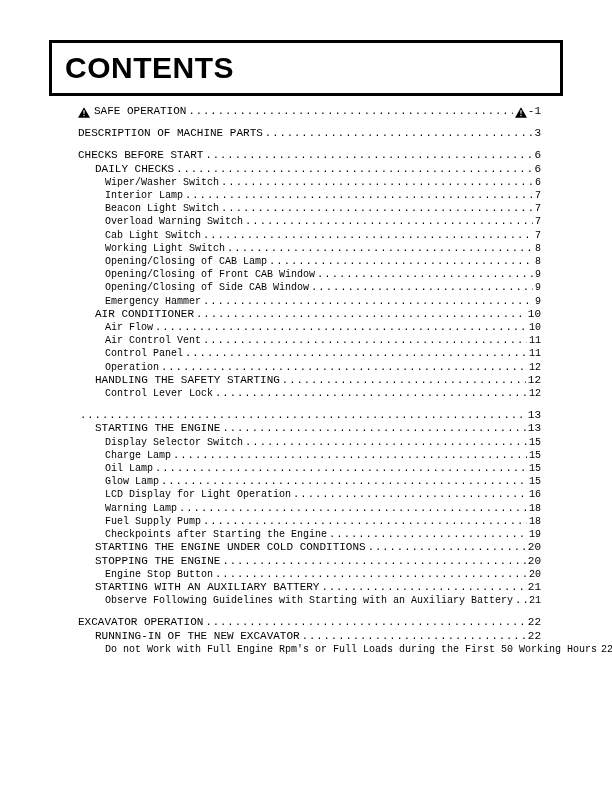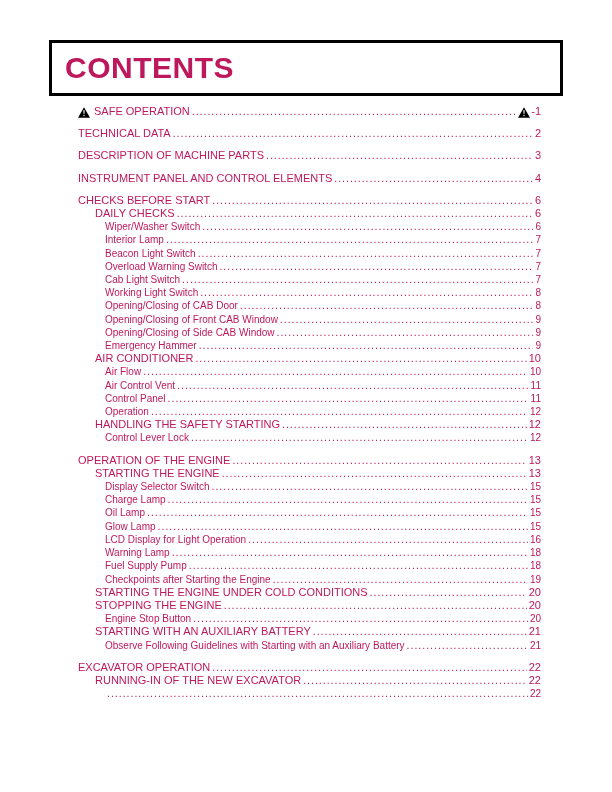--- a/index.html
+++ b/index.html
@@ -2,21 +2,21 @@
 <html><head>
 <meta charset="utf-8">
 <style>
   html, body { margin: 0; padding: 0; background: #ffffff; }
   .page {
     position: relative;
     width: 612px;
     height: 792px;
     background: #ffffff;
     font-family: "Liberation Sans", sans-serif;
-    color: #be185d;
+    color: #000000;
     overflow: hidden;
   }
   .header-box {
     margin: 40px 49px 0 49px;
     border: 3px solid #000;
     height: 50px;
     display: flex;
     align-items: center;
     padding-left: 13px;
     box-sizing: content-box;
@@ -29,20 +29,21 @@
   }
   .toc {
     margin: 9px 71px 0 78px;
   }
   .toc-row {
     display: flex;
     align-items: center;
     line-height: 13.2px;
     font-size: 11px;
     white-space: nowrap;
+    font-family: Liberation Mono, monospace;
   }
   .toc-row.level-1 { margin-top: 9px; padding-left: 0; }
   .toc-row.level-2 { padding-left: 17px; }
   .toc-row.level-3 { padding-left: 27px; font-size: 10px; }
   .label { flex: 0 0 auto; display: inline-flex; align-items: baseline; }
   .leader {
     flex: 1 1 auto;
     overflow: hidden;
     margin: 0 2px 0 2px;
     white-space: nowrap;
@@ -93,370 +94,352 @@
           <svg viewBox="0 0 24 21" class="warn-icon">
             <path d="M12 0 L24 21 H0 Z" fill="#000"></path>
             <path d="M10.7 6.2 h2.6 l-0.5 7.2 h-1.6 Z" fill="#fff"></path>
             <rect x="10.9" y="15.2" width="2.2" height="2.6" fill="#fff"></rect>
           </svg>
           <span>-1</span>
         </span>
   </div>
       <div class="toc-row level-1">
     <span class="label">
-          <span>TECHNICAL DATA</span>
-        </span>
-    <span class="leader"></span>
-    <span class="pagenum">
-          <span>2</span>
+          <span>DESCRIPTION OF MACHINE PARTS</span>
+        </span>
+    <span class="leader"></span>
+    <span class="pagenum">
+          <span>3</span>
         </span>
   </div>
       <div class="toc-row level-1">
     <span class="label">
-          <span>DESCRIPTION OF MACHINE PARTS</span>
-        </span>
-    <span class="leader"></span>
-    <span class="pagenum">
-          <span>3</span>
+          <span>CHECKS BEFORE START</span>
+        </span>
+    <span class="leader"></span>
+    <span class="pagenum">
+          <span>6</span>
+        </span>
+  </div>
+      <div class="toc-row level-2">
+    <span class="label">
+          <span>DAILY CHECKS</span>
+        </span>
+    <span class="leader"></span>
+    <span class="pagenum">
+          <span>6</span>
+        </span>
+  </div>
+      <div class="toc-row level-3">
+    <span class="label">
+          <span>Wiper/Washer Switch</span>
+        </span>
+    <span class="leader"></span>
+    <span class="pagenum">
+          <span>6</span>
+        </span>
+  </div>
+      <div class="toc-row level-3">
+    <span class="label">
+          <span>Interior Lamp</span>
+        </span>
+    <span class="leader"></span>
+    <span class="pagenum">
+          <span>7</span>
+        </span>
+  </div>
+      <div class="toc-row level-3">
+    <span class="label">
+          <span>Beacon Light Switch</span>
+        </span>
+    <span class="leader"></span>
+    <span class="pagenum">
+          <span>7</span>
+        </span>
+  </div>
+      <div class="toc-row level-3">
+    <span class="label">
+          <span>Overload Warning Switch</span>
+        </span>
+    <span class="leader"></span>
+    <span class="pagenum">
+          <span>7</span>
+        </span>
+  </div>
+      <div class="toc-row level-3">
+    <span class="label">
+          <span>Cab Light Switch</span>
+        </span>
+    <span class="leader"></span>
+    <span class="pagenum">
+          <span>7</span>
+        </span>
+  </div>
+      <div class="toc-row level-3">
+    <span class="label">
+          <span>Working Light Switch</span>
+        </span>
+    <span class="leader"></span>
+    <span class="pagenum">
+          <span>8</span>
+        </span>
+  </div>
+      <div class="toc-row level-3">
+    <span class="label">
+          <span>Opening/Closing of CAB Lamp</span>
+        </span>
+    <span class="leader"></span>
+    <span class="pagenum">
+          <span>8</span>
+        </span>
+  </div>
+      <div class="toc-row level-3">
+    <span class="label">
+          <span>Opening/Closing of Front CAB Window</span>
+        </span>
+    <span class="leader"></span>
+    <span class="pagenum">
+          <span>9</span>
+        </span>
+  </div>
+      <div class="toc-row level-3">
+    <span class="label">
+          <span>Opening/Closing of Side CAB Window</span>
+        </span>
+    <span class="leader"></span>
+    <span class="pagenum">
+          <span>9</span>
+        </span>
+  </div>
+      <div class="toc-row level-3">
+    <span class="label">
+          <span>Emergency Hammer</span>
+        </span>
+    <span class="leader"></span>
+    <span class="pagenum">
+          <span>9</span>
+        </span>
+  </div>
+      <div class="toc-row level-2">
+    <span class="label">
+          <span>AIR CONDITIONER</span>
+        </span>
+    <span class="leader"></span>
+    <span class="pagenum">
+          <span>10</span>
+        </span>
+  </div>
+      <div class="toc-row level-3">
+    <span class="label">
+          <span>Air Flow</span>
+        </span>
+    <span class="leader"></span>
+    <span class="pagenum">
+          <span>10</span>
+        </span>
+  </div>
+      <div class="toc-row level-3">
+    <span class="label">
+          <span>Air Control Vent</span>
+        </span>
+    <span class="leader"></span>
+    <span class="pagenum">
+          <span>11</span>
+        </span>
+  </div>
+      <div class="toc-row level-3">
+    <span class="label">
+          <span>Control Panel</span>
+        </span>
+    <span class="leader"></span>
+    <span class="pagenum">
+          <span>11</span>
+        </span>
+  </div>
+      <div class="toc-row level-3">
+    <span class="label">
+          <span>Operation</span>
+        </span>
+    <span class="leader"></span>
+    <span class="pagenum">
+          <span>12</span>
+        </span>
+  </div>
+      <div class="toc-row level-2">
+    <span class="label">
+          <span>HANDLING THE SAFETY STARTING</span>
+        </span>
+    <span class="leader"></span>
+    <span class="pagenum">
+          <span>12</span>
+        </span>
+  </div>
+      <div class="toc-row level-3">
+    <span class="label">
+          <span>Control Lever Lock</span>
+        </span>
+    <span class="leader"></span>
+    <span class="pagenum">
+          <span>12</span>
         </span>
   </div>
       <div class="toc-row level-1">
-    <span class="label">
-          <span>INSTRUMENT PANEL AND CONTROL ELEMENTS</span>
-        </span>
-    <span class="leader"></span>
-    <span class="pagenum">
-          <span>4</span>
+    <span class="leader"></span>
+    <span class="pagenum">
+          <span>13</span>
+        </span>
+  </div>
+      <div class="toc-row level-2">
+    <span class="label">
+          <span>STARTING THE ENGINE</span>
+        </span>
+    <span class="leader"></span>
+    <span class="pagenum">
+          <span>13</span>
+        </span>
+  </div>
+      <div class="toc-row level-3">
+    <span class="label">
+          <span>Display Selector Switch</span>
+        </span>
+    <span class="leader"></span>
+    <span class="pagenum">
+          <span>15</span>
+        </span>
+  </div>
+      <div class="toc-row level-3">
+    <span class="label">
+          <span>Charge Lamp</span>
+        </span>
+    <span class="leader"></span>
+    <span class="pagenum">
+          <span>15</span>
+        </span>
+  </div>
+      <div class="toc-row level-3">
+    <span class="label">
+          <span>Oil Lamp</span>
+        </span>
+    <span class="leader"></span>
+    <span class="pagenum">
+          <span>15</span>
+        </span>
+  </div>
+      <div class="toc-row level-3">
+    <span class="label">
+          <span>Glow Lamp</span>
+        </span>
+    <span class="leader"></span>
+    <span class="pagenum">
+          <span>15</span>
+        </span>
+  </div>
+      <div class="toc-row level-3">
+    <span class="label">
+          <span>LCD Display for Light Operation</span>
+        </span>
+    <span class="leader"></span>
+    <span class="pagenum">
+          <span>16</span>
+        </span>
+  </div>
+      <div class="toc-row level-3">
+    <span class="label">
+          <span>Warning Lamp</span>
+        </span>
+    <span class="leader"></span>
+    <span class="pagenum">
+          <span>18</span>
+        </span>
+  </div>
+      <div class="toc-row level-3">
+    <span class="label">
+          <span>Fuel Supply Pump</span>
+        </span>
+    <span class="leader"></span>
+    <span class="pagenum">
+          <span>18</span>
+        </span>
+  </div>
+      <div class="toc-row level-3">
+    <span class="label">
+          <span>Checkpoints after Starting the Engine</span>
+        </span>
+    <span class="leader"></span>
+    <span class="pagenum">
+          <span>19</span>
+        </span>
+  </div>
+      <div class="toc-row level-2">
+    <span class="label">
+          <span>STARTING THE ENGINE UNDER COLD CONDITIONS</span>
+        </span>
+    <span class="leader"></span>
+    <span class="pagenum">
+          <span>20</span>
+        </span>
+  </div>
+      <div class="toc-row level-2">
+    <span class="label">
+          <span>STOPPING THE ENGINE</span>
+        </span>
+    <span class="leader"></span>
+    <span class="pagenum">
+          <span>20</span>
+        </span>
+  </div>
+      <div class="toc-row level-3">
+    <span class="label">
+          <span>Engine Stop Button</span>
+        </span>
+    <span class="leader"></span>
+    <span class="pagenum">
+          <span>20</span>
+        </span>
+  </div>
+      <div class="toc-row level-2">
+    <span class="label">
+          <span>STARTING WITH AN AUXILIARY BATTERY</span>
+        </span>
+    <span class="leader"></span>
+    <span class="pagenum">
+          <span>21</span>
+        </span>
+  </div>
+      <div class="toc-row level-3">
+    <span class="label">
+          <span>Observe Following Guidelines with Starting with an Auxiliary Battery</span>
+        </span>
+    <span class="leader"></span>
+    <span class="pagenum">
+          <span>21</span>
         </span>
   </div>
       <div class="toc-row level-1">
     <span class="label">
-          <span>CHECKS BEFORE START</span>
-        </span>
-    <span class="leader"></span>
-    <span class="pagenum">
-          <span>6</span>
-        </span>
-  </div>
-      <div class="toc-row level-2">
-    <span class="label">
-          <span>DAILY CHECKS</span>
-        </span>
-    <span class="leader"></span>
-    <span class="pagenum">
-          <span>6</span>
-        </span>
-  </div>
-      <div class="toc-row level-3">
-    <span class="label">
-          <span>Wiper/Washer Switch</span>
-        </span>
-    <span class="leader"></span>
-    <span class="pagenum">
-          <span>6</span>
-        </span>
-  </div>
-      <div class="toc-row level-3">
-    <span class="label">
-          <span>Interior Lamp</span>
-        </span>
-    <span class="leader"></span>
-    <span class="pagenum">
-          <span>7</span>
-        </span>
-  </div>
-      <div class="toc-row level-3">
-    <span class="label">
-          <span>Beacon Light Switch</span>
-        </span>
-    <span class="leader"></span>
-    <span class="pagenum">
-          <span>7</span>
-        </span>
-  </div>
-      <div class="toc-row level-3">
-    <span class="label">
-          <span>Overload Warning Switch</span>
-        </span>
-    <span class="leader"></span>
-    <span class="pagenum">
-          <span>7</span>
-        </span>
-  </div>
-      <div class="toc-row level-3">
-    <span class="label">
-          <span>Cab Light Switch</span>
-        </span>
-    <span class="leader"></span>
-    <span class="pagenum">
-          <span>7</span>
-        </span>
-  </div>
-      <div class="toc-row level-3">
-    <span class="label">
-          <span>Working Light Switch</span>
-        </span>
-    <span class="leader"></span>
-    <span class="pagenum">
-          <span>8</span>
-        </span>
-  </div>
-      <div class="toc-row level-3">
-    <span class="label">
-          <span>Opening/Closing of CAB Door</span>
-        </span>
-    <span class="leader"></span>
-    <span class="pagenum">
-          <span>8</span>
-        </span>
-  </div>
-      <div class="toc-row level-3">
-    <span class="label">
-          <span>Opening/Closing of Front CAB Window</span>
-        </span>
-    <span class="leader"></span>
-    <span class="pagenum">
-          <span>9</span>
-        </span>
-  </div>
-      <div class="toc-row level-3">
-    <span class="label">
-          <span>Opening/Closing of Side CAB Window</span>
-        </span>
-    <span class="leader"></span>
-    <span class="pagenum">
-          <span>9</span>
-        </span>
-  </div>
-      <div class="toc-row level-3">
-    <span class="label">
-          <span>Emergency Hammer</span>
-        </span>
-    <span class="leader"></span>
-    <span class="pagenum">
-          <span>9</span>
-        </span>
-  </div>
-      <div class="toc-row level-2">
-    <span class="label">
-          <span>AIR CONDITIONER</span>
-        </span>
-    <span class="leader"></span>
-    <span class="pagenum">
-          <span>10</span>
-        </span>
-  </div>
-      <div class="toc-row level-3">
-    <span class="label">
-          <span>Air Flow</span>
-        </span>
-    <span class="leader"></span>
-    <span class="pagenum">
-          <span>10</span>
-        </span>
-  </div>
-      <div class="toc-row level-3">
-    <span class="label">
-          <span>Air Control Vent</span>
-        </span>
-    <span class="leader"></span>
-    <span class="pagenum">
-          <span>11</span>
-        </span>
-  </div>
-      <div class="toc-row level-3">
-    <span class="label">
-          <span>Control Panel</span>
-        </span>
-    <span class="leader"></span>
-    <span class="pagenum">
-          <span>11</span>
-        </span>
-  </div>
-      <div class="toc-row level-3">
-    <span class="label">
-          <span>Operation</span>
-        </span>
-    <span class="leader"></span>
-    <span class="pagenum">
-          <span>12</span>
-        </span>
-  </div>
-      <div class="toc-row level-2">
-    <span class="label">
-          <span>HANDLING THE SAFETY STARTING</span>
-        </span>
-    <span class="leader"></span>
-    <span class="pagenum">
-          <span>12</span>
-        </span>
-  </div>
-      <div class="toc-row level-3">
-    <span class="label">
-          <span>Control Lever Lock</span>
-        </span>
-    <span class="leader"></span>
-    <span class="pagenum">
-          <span>12</span>
-        </span>
-  </div>
-      <div class="toc-row level-1">
-    <span class="label">
-          <span>OPERATION OF THE ENGINE</span>
-        </span>
-    <span class="leader"></span>
-    <span class="pagenum">
-          <span>13</span>
-        </span>
-  </div>
-      <div class="toc-row level-2">
-    <span class="label">
-          <span>STARTING THE ENGINE</span>
-        </span>
-    <span class="leader"></span>
-    <span class="pagenum">
-          <span>13</span>
-        </span>
-  </div>
-      <div class="toc-row level-3">
-    <span class="label">
-          <span>Display Selector Switch</span>
-        </span>
-    <span class="leader"></span>
-    <span class="pagenum">
-          <span>15</span>
-        </span>
-  </div>
-      <div class="toc-row level-3">
-    <span class="label">
-          <span>Charge Lamp</span>
-        </span>
-    <span class="leader"></span>
-    <span class="pagenum">
-          <span>15</span>
-        </span>
-  </div>
-      <div class="toc-row level-3">
-    <span class="label">
-          <span>Oil Lamp</span>
-        </span>
-    <span class="leader"></span>
-    <span class="pagenum">
-          <span>15</span>
-        </span>
-  </div>
-      <div class="toc-row level-3">
-    <span class="label">
-          <span>Glow Lamp</span>
-        </span>
-    <span class="leader"></span>
-    <span class="pagenum">
-          <span>15</span>
-        </span>
-  </div>
-      <div class="toc-row level-3">
-    <span class="label">
-          <span>LCD Display for Light Operation</span>
-        </span>
-    <span class="leader"></span>
-    <span class="pagenum">
-          <span>16</span>
-        </span>
-  </div>
-      <div class="toc-row level-3">
-    <span class="label">
-          <span>Warning Lamp</span>
-        </span>
-    <span class="leader"></span>
-    <span class="pagenum">
-          <span>18</span>
-        </span>
-  </div>
-      <div class="toc-row level-3">
-    <span class="label">
-          <span>Fuel Supply Pump</span>
-        </span>
-    <span class="leader"></span>
-    <span class="pagenum">
-          <span>18</span>
-        </span>
-  </div>
-      <div class="toc-row level-3">
-    <span class="label">
-          <span>Checkpoints after Starting the Engine</span>
-        </span>
-    <span class="leader"></span>
-    <span class="pagenum">
-          <span>19</span>
-        </span>
-  </div>
-      <div class="toc-row level-2">
-    <span class="label">
-          <span>STARTING THE ENGINE UNDER COLD CONDITIONS</span>
-        </span>
-    <span class="leader"></span>
-    <span class="pagenum">
-          <span>20</span>
-        </span>
-  </div>
-      <div class="toc-row level-2">
-    <span class="label">
-          <span>STOPPING THE ENGINE</span>
-        </span>
-    <span class="leader"></span>
-    <span class="pagenum">
-          <span>20</span>
-        </span>
-  </div>
-      <div class="toc-row level-3">
-    <span class="label">
-          <span>Engine Stop Button</span>
-        </span>
-    <span class="leader"></span>
-    <span class="pagenum">
-          <span>20</span>
-        </span>
-  </div>
-      <div class="toc-row level-2">
-    <span class="label">
-          <span>STARTING WITH AN AUXILIARY BATTERY</span>
-        </span>
-    <span class="leader"></span>
-    <span class="pagenum">
-          <span>21</span>
-        </span>
-  </div>
-      <div class="toc-row level-3">
-    <span class="label">
-          <span>Observe Following Guidelines with Starting with an Auxiliary Battery</span>
-        </span>
-    <span class="leader"></span>
-    <span class="pagenum">
-          <span>21</span>
-        </span>
-  </div>
-      <div class="toc-row level-1">
-    <span class="label">
           <span>EXCAVATOR OPERATION</span>
         </span>
     <span class="leader"></span>
     <span class="pagenum">
           <span>22</span>
         </span>
   </div>
       <div class="toc-row level-2">
     <span class="label">
           <span>RUNNING-IN OF THE NEW EXCAVATOR</span>
         </span>
     <span class="leader"></span>
     <span class="pagenum">
           <span>22</span>
         </span>
   </div>
       <div class="toc-row level-3">
+    <span class="label">
+          <span>Do not Work with Full Engine Rpm's or Full Loads during the First 50 Working Hours</span>
+        </span>
     <span class="leader"></span>
     <span class="pagenum">
           <span>22</span>
         </span>
   </div>
     </div>
 
 </div>
 
 </body></html>

